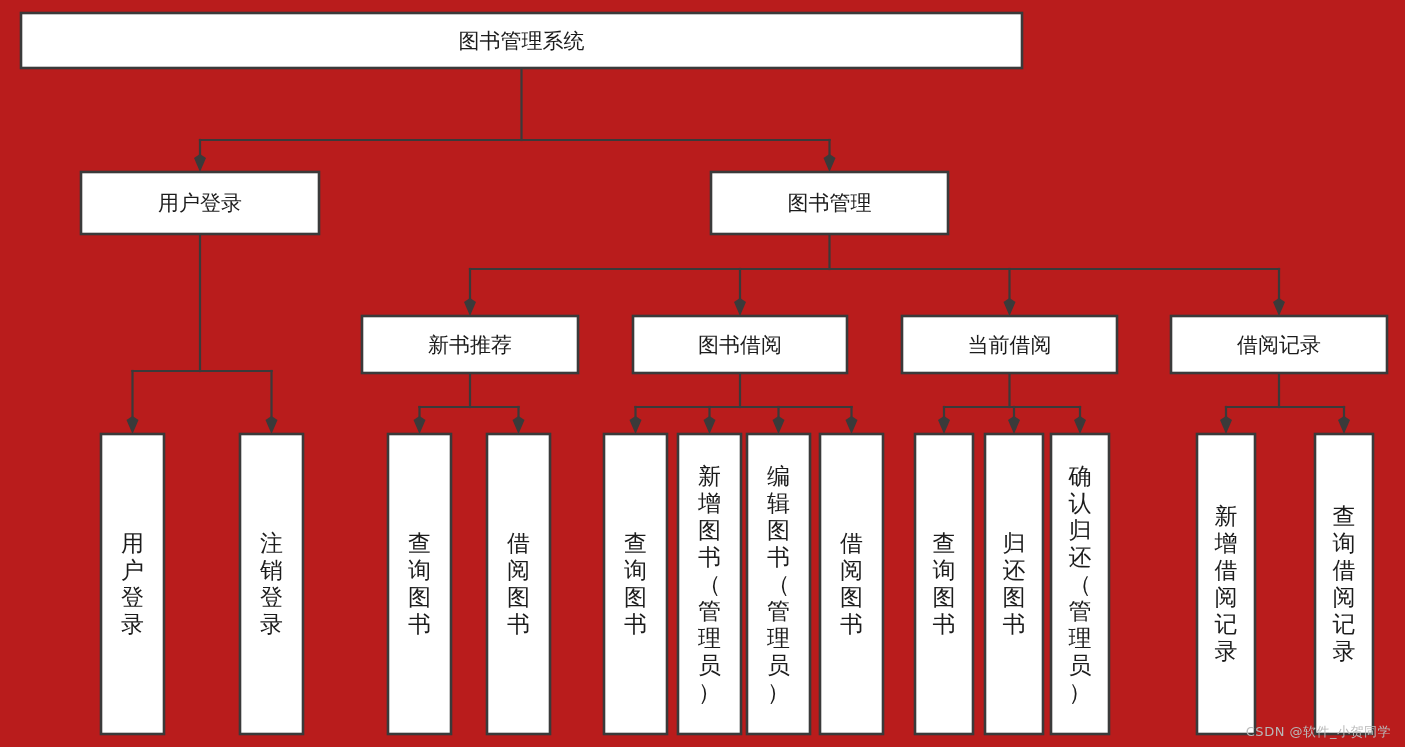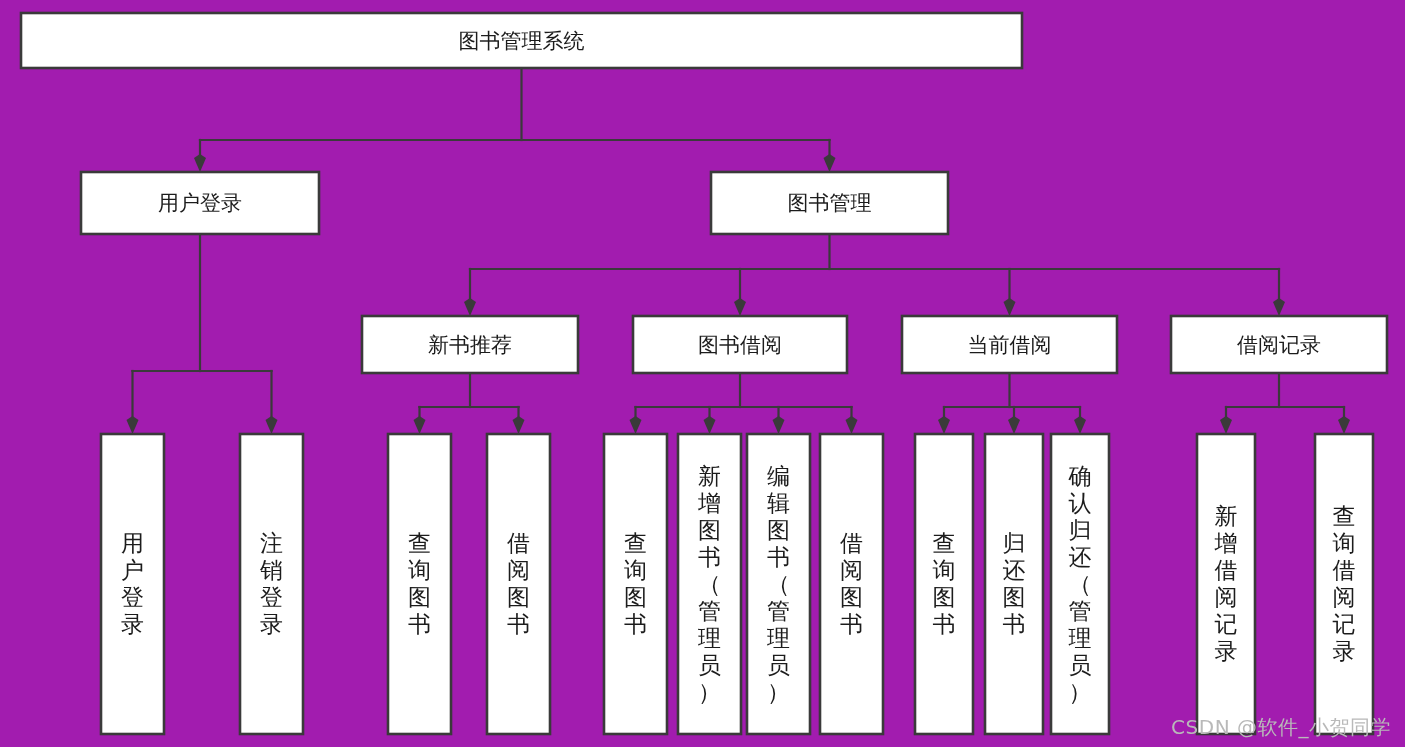--- a/index.html
+++ b/index.html
@@ -10,21 +10,21 @@
   body {
     width: 1405px;
     height: 747px;
     font-family: "DejaVu Sans", "Liberation Sans", sans-serif;
     overflow: hidden;
   }
   #diagram-root {
     position: relative;
     width: 1405px;
     height: 747px;
-    background: #a21caf;
+    background: #b91c1c;
   }
   svg.diagram-canvas {
     position: absolute;
     left: 0;
     top: 0;
     width: 1405px;
     height: 747px;
   }
   .node-box {
     fill: #ffffff;
@@ -51,21 +51,21 @@
     font-family: "DejaVu Sans", "Liberation Sans", sans-serif;
     font-size: 23px;
     fill: #1c1c1c;
     text-anchor: middle;
   }
   .watermark-text {
     position: absolute;
     right: 14px;
     bottom: 6px;
     font-family: "DejaVu Sans", "Liberation Sans", sans-serif;
-    font-size: 20px;
+    font-size: 13px;
     color: #b9b9b9;
     white-space: nowrap;
     letter-spacing: 0.5px;
   }
 </style>
 </head>
 <body>
 
 <div id="diagram-root">
   <svg class="diagram-canvas" viewBox="0 0 1405 747">

